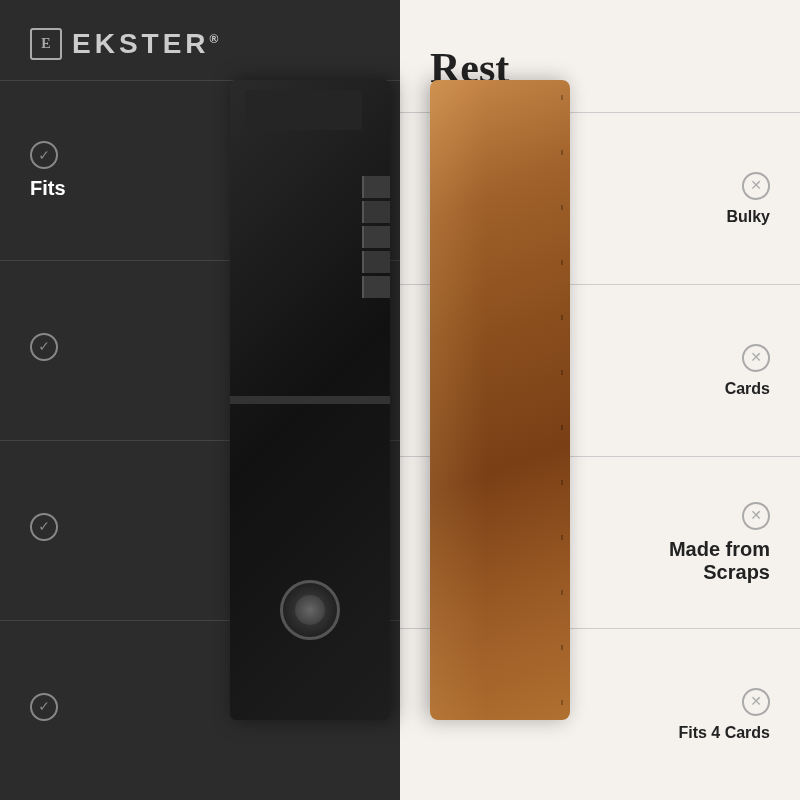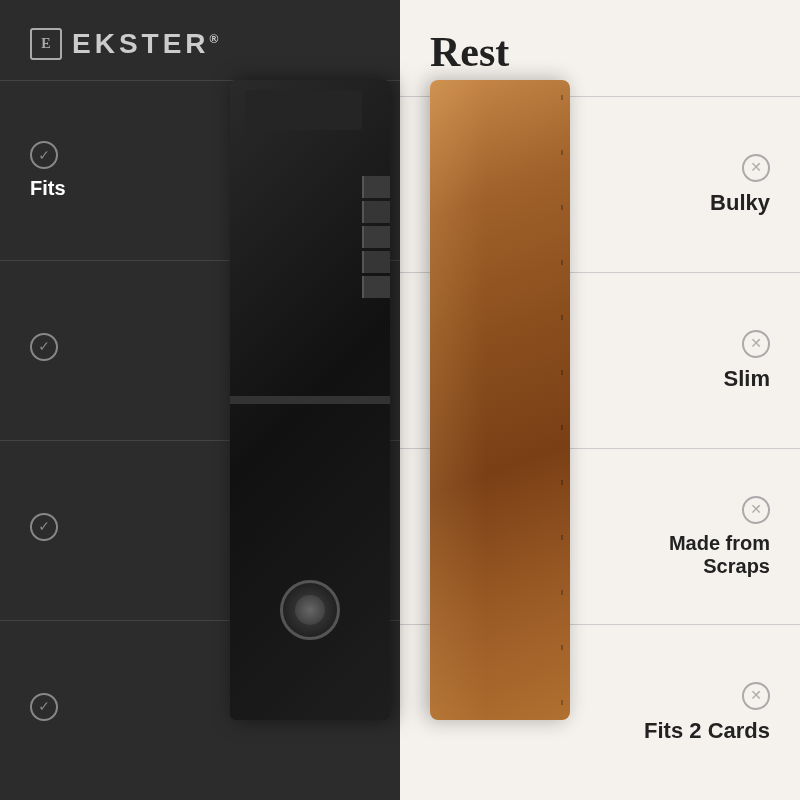--- a/index.html
+++ b/index.html
@@ -69,21 +69,21 @@
       letter-spacing: 4px;
       font-family: 'Arial', sans-serif;
     }
 
     .brand-reg {
       font-size: 12px;
       vertical-align: super;
     }
 
     .right-header {
-      padding: 28px 30px 20px 30px;
+      padding: 44px 30px 20px 30px;
       display: flex;
       align-items: flex-start;
     }
 
     .rest-title {
       font-size: 42px;
       font-weight: 700;
       color: #222;
       font-family: 'Georgia', serif;
     }
@@ -149,21 +149,21 @@
 
     .feature-label-left {
       color: #ffffff;
       font-size: 20px;
       font-weight: 700;
       font-family: 'Arial', sans-serif;
     }
 
     .feature-label-right {
       color: #222222;
-      font-size: 22px;
+      font-size: 16px;
       font-weight: 700;
       font-family: 'Arial', sans-serif;
       text-align: right;
     }
 
     
     .wallet-overlay {
       position: absolute;
       top: 80px;
       left: 50%;
@@ -292,31 +292,31 @@
 
     <div class="features-right">
 
       <div class="feature-row-right">
         <div class="cross-icon">✕</div>
         <span class="feature-label-right">Bulky</span>
       </div>
 
       <div class="feature-row-right">
         <div class="cross-icon">✕</div>
-        <span class="feature-label-right">Slim</span>
+        <span class="feature-label-right">Cards</span>
       </div>
 
       <div class="feature-row-right">
         <div class="cross-icon">✕</div>
         <span class="feature-label-right" style="text-align:right; color:#222; font-size:20px; font-weight:700; font-family:'Arial',sans-serif;margin-left:36px;">Made from<br>Scraps</span>
       </div>
 
       <div class="feature-row-right">
         <div class="cross-icon">✕</div>
-        <span class="feature-label-right">Fits 2 Cards</span>
+        <span class="feature-label-right">Fits 4 Cards</span>
       </div>
 
     </div>
   </div>
 
   <div class="wallet-overlay">
 
     <div class="wallet-dark">
       <div class="wallet-dark-body">
 

